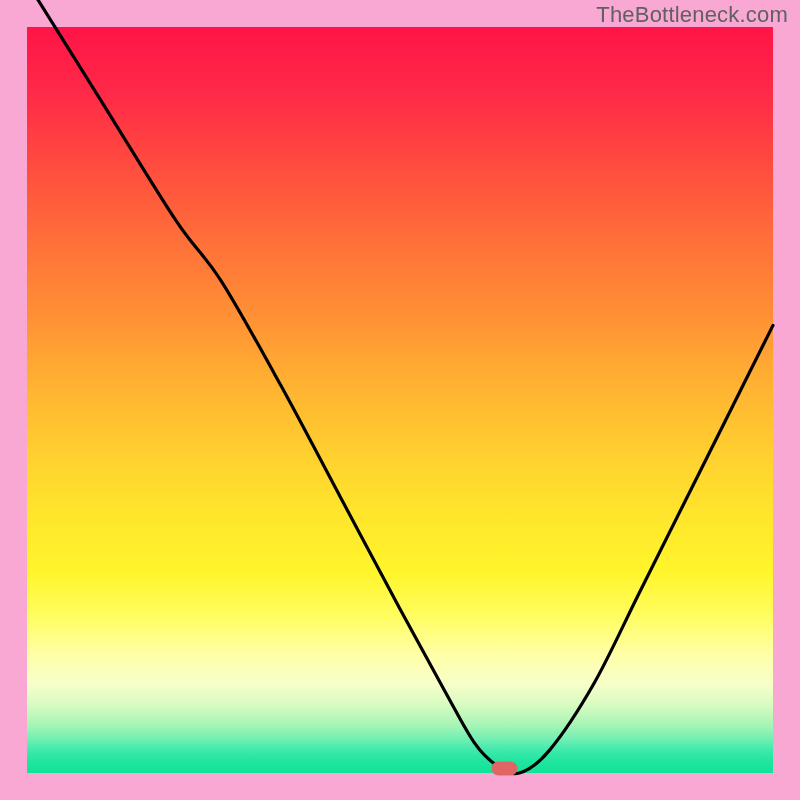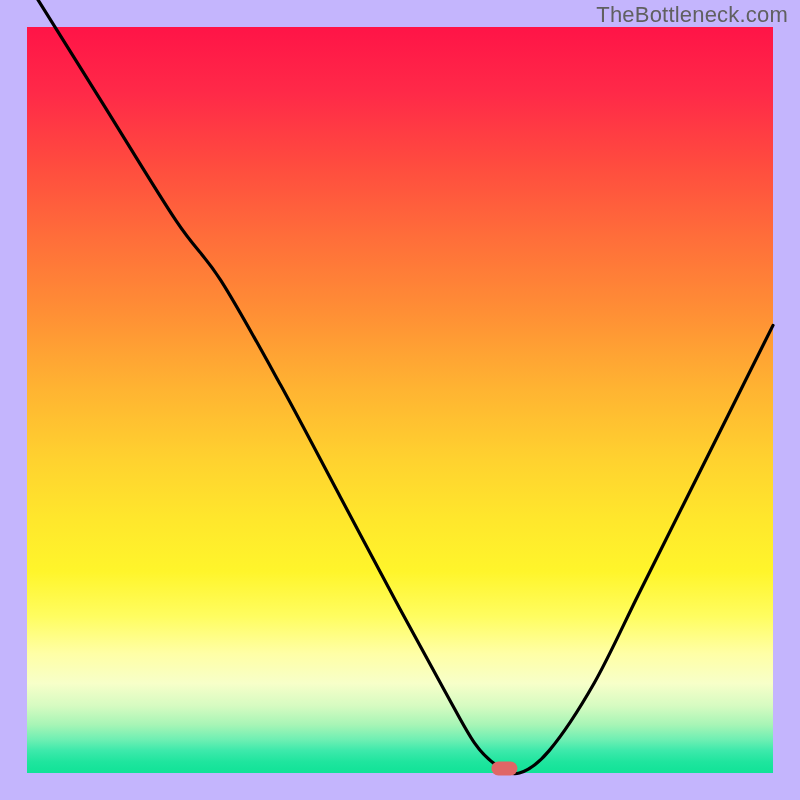--- a/index.html
+++ b/index.html
@@ -8,21 +8,21 @@
     width: 800px;
     height: 800px;
     background: #000;
     font-family: Arial, Helvetica, sans-serif;
     overflow: hidden;
   }
   .frame {
     position: relative;
     width: 800px;
     height: 800px;
-    background: #c4b5fd;
+    background: #f9a8d4;
   }
   .watermark {
     position: absolute;
     top: 2px;
     right: 12px;
     color: #606060;
     font-size: 22px;
     font-weight: 500;
     letter-spacing: 0.2px;
     z-index: 10;

